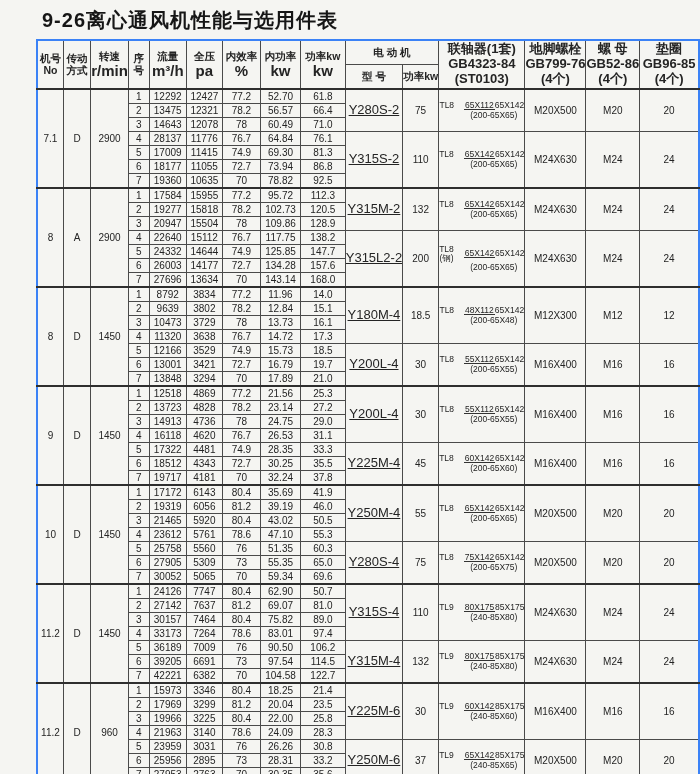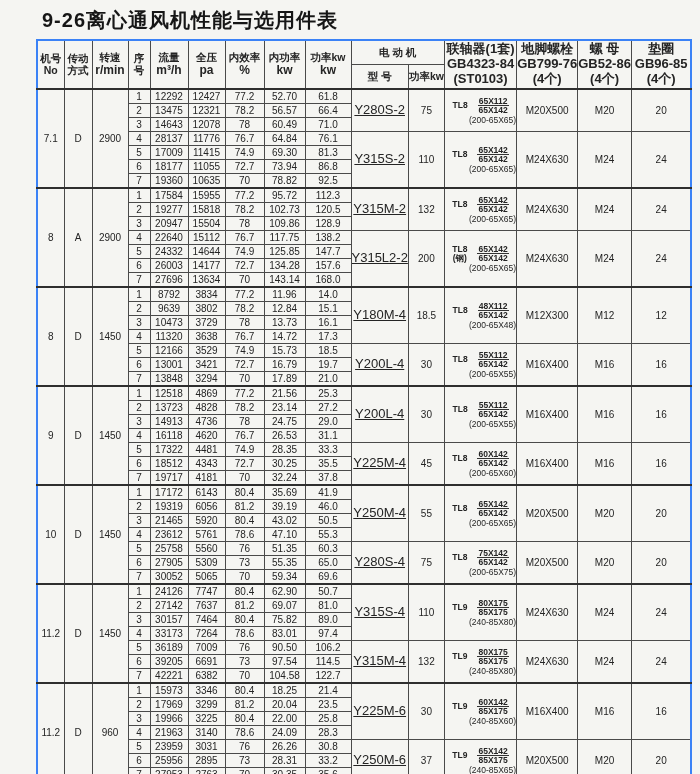--- a/index.html
+++ b/index.html
@@ -30,31 +30,31 @@
     color:#242424;
     line-height:1.1;
     overflow:hidden;
     white-space:nowrap;
   }
   thead th{
     font-weight:bold;font-size:10.5px;line-height:1.15;
     border-bottom-width:1px;padding:1px 0;
   }
   thead tr:last-child th{border-bottom:2px solid #2e2e2e;}
-  th .sub{font-size:12px;font-weight:bold;}
+  th .sub{font-size:15px;font-weight:bold;}
   th .tiny{font-size:13px;font-weight:bold;letter-spacing:0;}
   th .u{}
   tbody td{height:13px;}
   tr.block-start td{border-top:2px solid #2e2e2e;}
   td.num{font-size:10px;letter-spacing:0;}
   td.model{font-size:13px;text-decoration:underline;}
   td.coupling{font-size:8.5px;line-height:1.0;}
-  .coup{display:flex;align-items:center;justify-content:center;gap:10px;font-weight:bold;}
+  .coup{display:flex;align-items:center;justify-content:center;gap:10px;}
   .coup-prefix{display:flex;flex-direction:column;align-items:center;font-size:8.5px;}
-  .frac{display:inline-flex;flex-direction:column;align-items:center;}
+  .frac{display:inline-flex;flex-direction:row;align-items:center;}
   .frac-top{border-bottom:1px solid #333;padding:0 1px 0px 1px;}
   .frac-bot{padding-top:0px;}
   .coup-note{font-size:8.5px;margin-top:1px;margin-left:24px;}
 </style>
 </head>
 <body>
 
 <div class="page">
   <div class="title">9-26离心通风机性能与选用件表</div>
 

